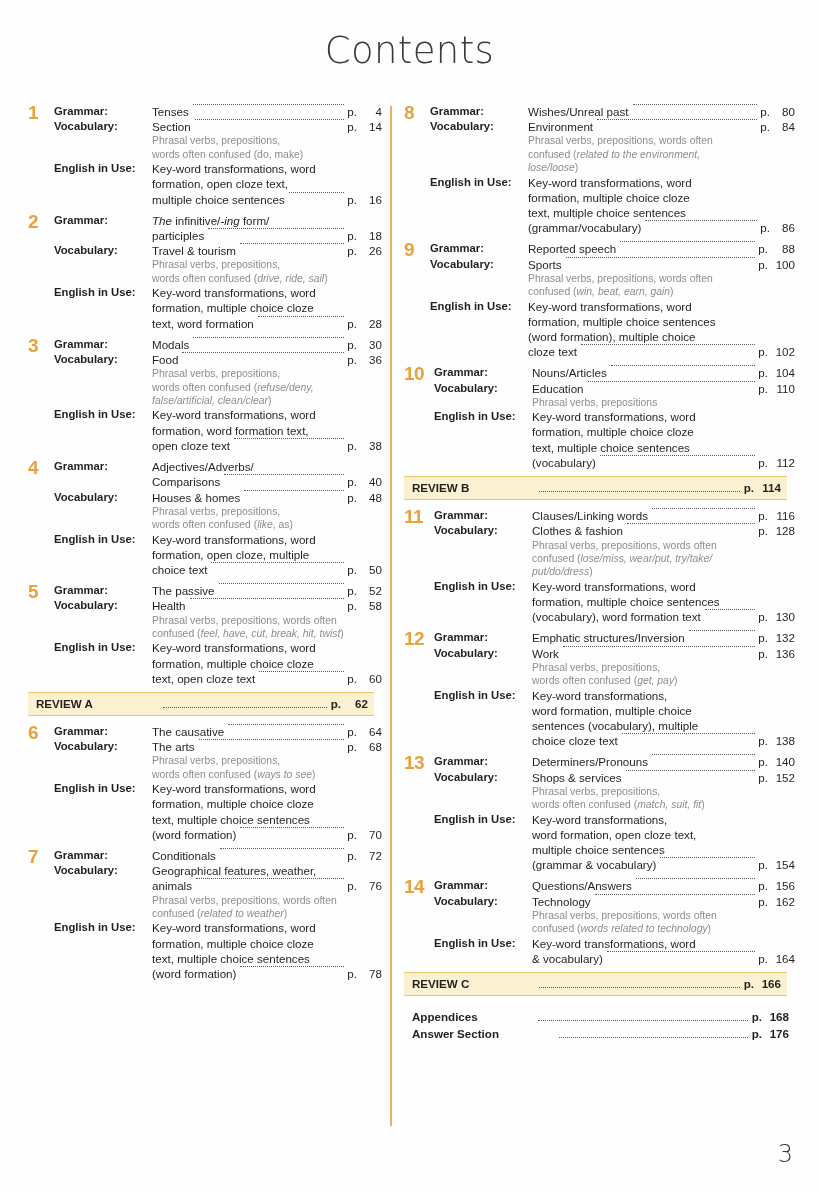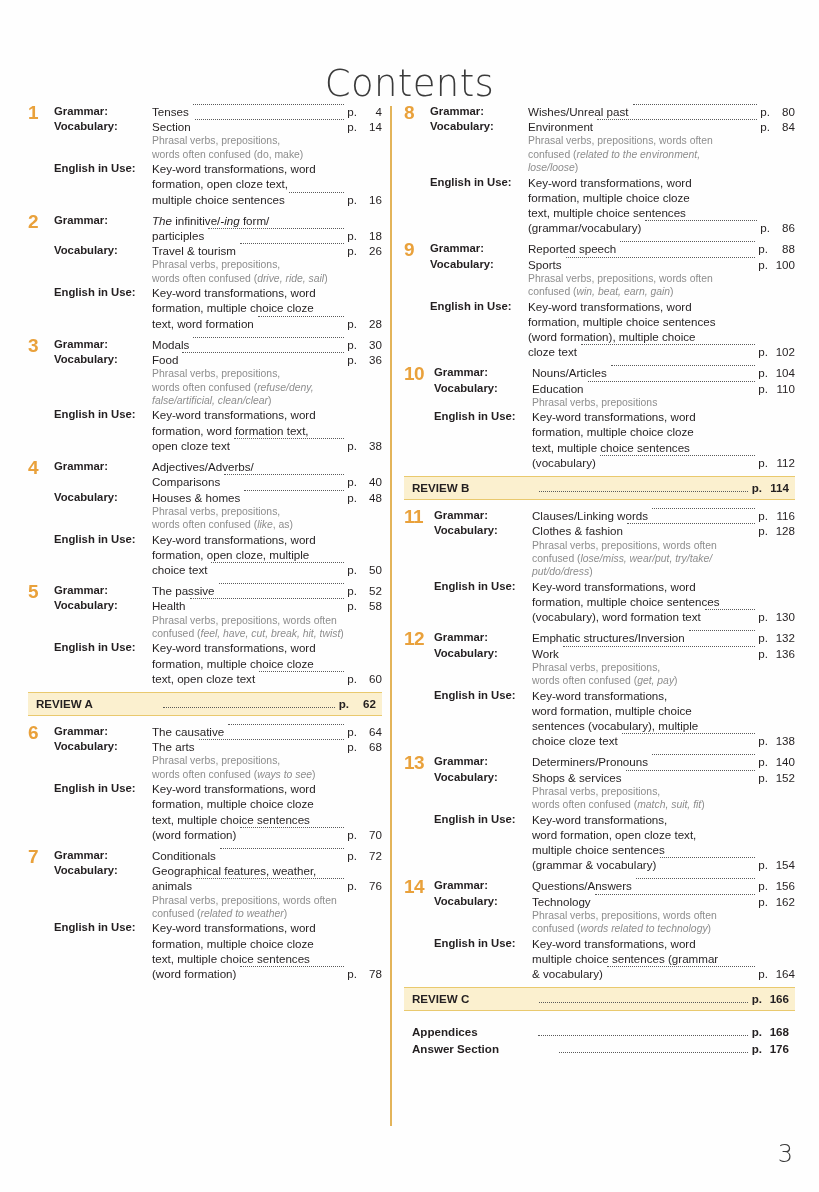--- a/index.html
+++ b/index.html
@@ -19,21 +19,21 @@
   .page {
     position: relative;
     width: 819px;
     height: 1192px;
     background: #fefefe;
   }
 
   
   .page-title {
     position: absolute;
-    top: 62px;
+    top: 29px;
     left: 0;
     width: 819px;
     text-align: center;
     font-size: 37px;
     font-weight: 300;
     letter-spacing: 0.4px;
     color: #3b3b3b;
     font-family: "DejaVu Sans", sans-serif;
   }
 
@@ -158,21 +158,21 @@
   }
 
   
   .review {
     background: #fbf0cf;
     border-top: 1px solid #e9c96e;
     border-bottom: 1px solid #e9c96e;
     display: flex;
     align-items: baseline;
     padding: 4px 6px 4px 6px;
-    margin: 6px 0 8px 0;
+    margin: 6px 8px 8px 0;
     font-size: 11.6px;
     font-weight: bold;
     color: #231f20;
   }
   .review .r-title {
     flex: 0 0 auto;
     padding-left: 2px;
   }
   .review .leader {
     flex: 1 1 auto;
@@ -842,21 +842,20 @@
                 <span class="p-num wide3">162</span>
               </div>
               <div class="note">Phrasal verbs, prepositions, words often</div>
               <div class="note">confused (<i>words related to technology</i>)</div>
             </div>
           </div>
           <div class="row">
             <div class="row-label">English in Use:</div>
             <div class="row-content">
               <div class="line">Key-word transformations, word</div>
-              <div class="line">multiple choice sentences (grammar</div>
               <div class="entry">
                 <span class="txt">&amp; vocabulary)</span>
                 <span class="leader"></span>
                 <span class="p-lbl">p.</span>
                 <span class="p-num wide3">164</span>
               </div>
             </div>
           </div>
         </div>
       </div>

